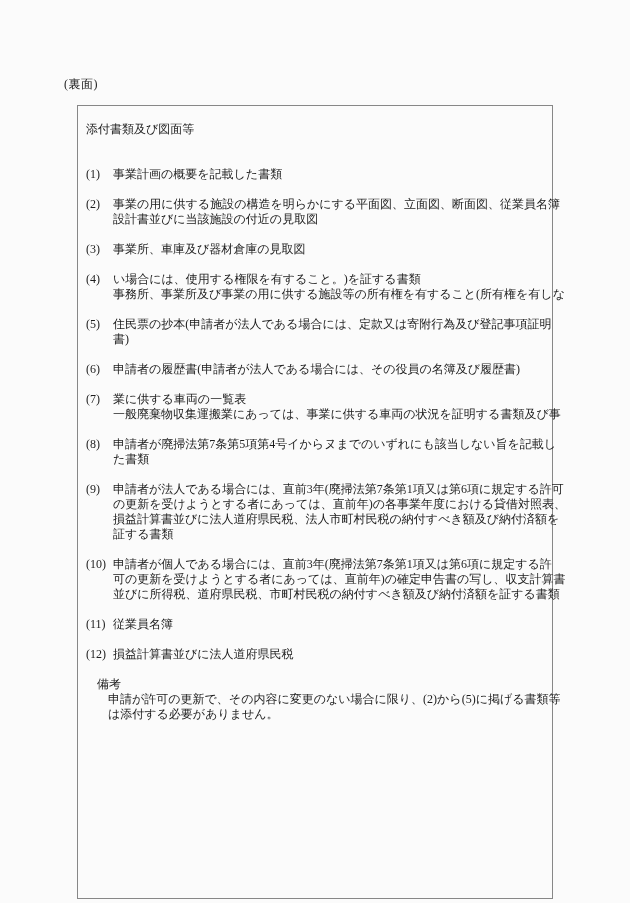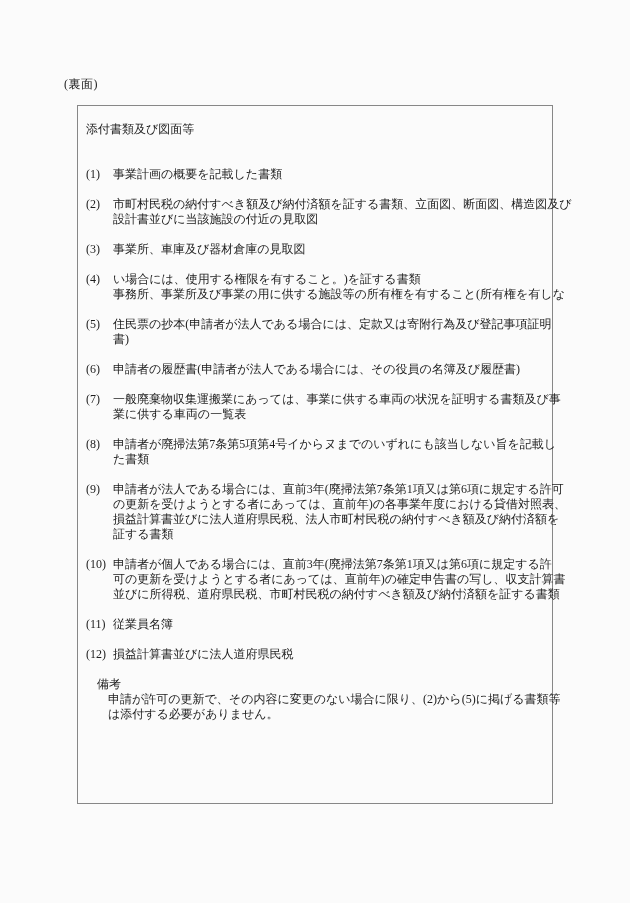--- a/index.html
+++ b/index.html
@@ -22,21 +22,21 @@
     line-height: 15px;
   }
   .side-label {
     position: absolute;
     left: 64px; top: 77px;
     letter-spacing: 0.5px;
   }
   .doc-box {
     position: absolute;
     left: 77px; top: 105px;
-    width: 476px; height: 699px;
+    width: 476px; height: 794px;
     border: 1px solid var(--border);
     padding: 16px 4px 0 8px;
   }
   .box-title {
     margin-bottom: 30px;
   }
   .item {
     display: flex;
     align-items: flex-start;
     margin-bottom: 15px;
@@ -65,21 +65,21 @@
     <div class="items">
         <div class="item">
           <span class="num">(1)</span>
           <span class="text">
             <div class="line">事業計画の概要を記載した書類</div>
           </span>
         </div>
         <div class="item">
           <span class="num">(2)</span>
           <span class="text">
-            <div class="line">市町村民税の納付すべき額及び納付済額を証する書類、立面図、断面図、構造図及び</div>
+            <div class="line">事業の用に供する施設の構造を明らかにする平面図、立面図、断面図、従業員名簿</div>
             <div class="line">設計書並びに当該施設の付近の見取図</div>
           </span>
         </div>
         <div class="item">
           <span class="num">(3)</span>
           <span class="text">
             <div class="line">事業所、車庫及び器材倉庫の見取図</div>
           </span>
         </div>
         <div class="item">
@@ -98,22 +98,22 @@
         </div>
         <div class="item">
           <span class="num">(6)</span>
           <span class="text">
             <div class="line">申請者の履歴書(申請者が法人である場合には、その役員の名簿及び履歴書)</div>
           </span>
         </div>
         <div class="item">
           <span class="num">(7)</span>
           <span class="text">
+            <div class="line">業に供する車両の一覧表</div>
             <div class="line">一般廃棄物収集運搬業にあっては、事業に供する車両の状況を証明する書類及び事</div>
-            <div class="line">業に供する車両の一覧表</div>
           </span>
         </div>
         <div class="item">
           <span class="num">(8)</span>
           <span class="text">
             <div class="line">申請者が廃掃法第7条第5項第4号イからヌまでのいずれにも該当しない旨を記載し</div>
             <div class="line">た書類</div>
           </span>
         </div>
         <div class="item">

